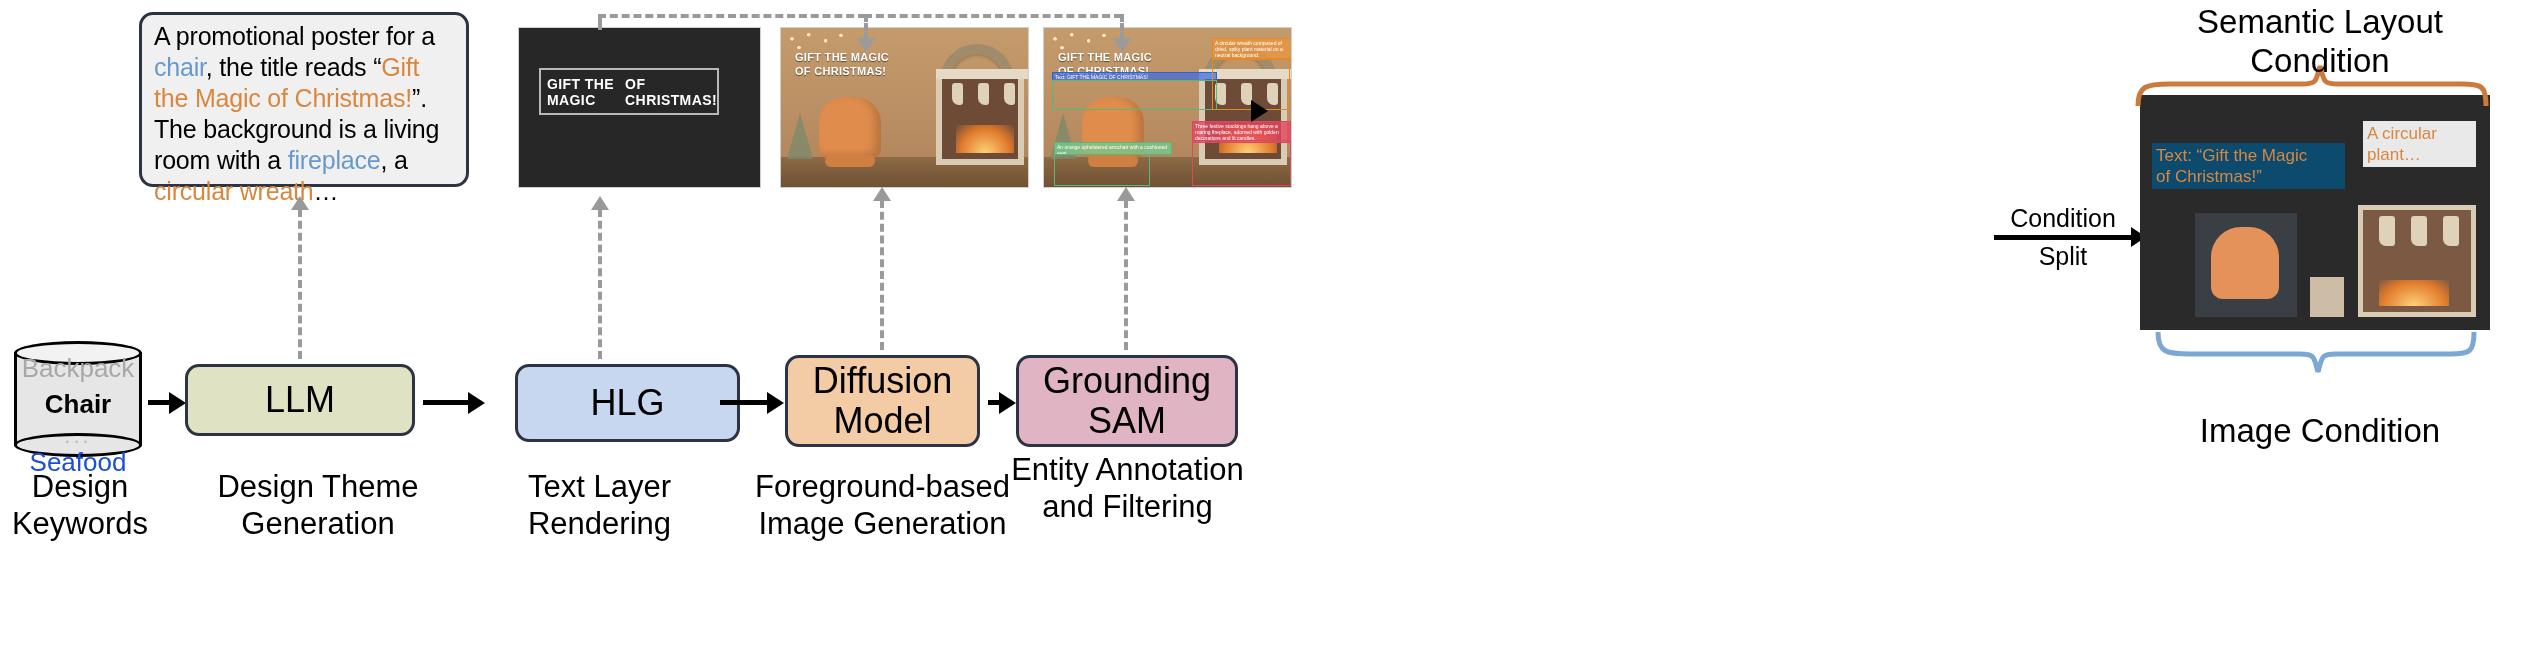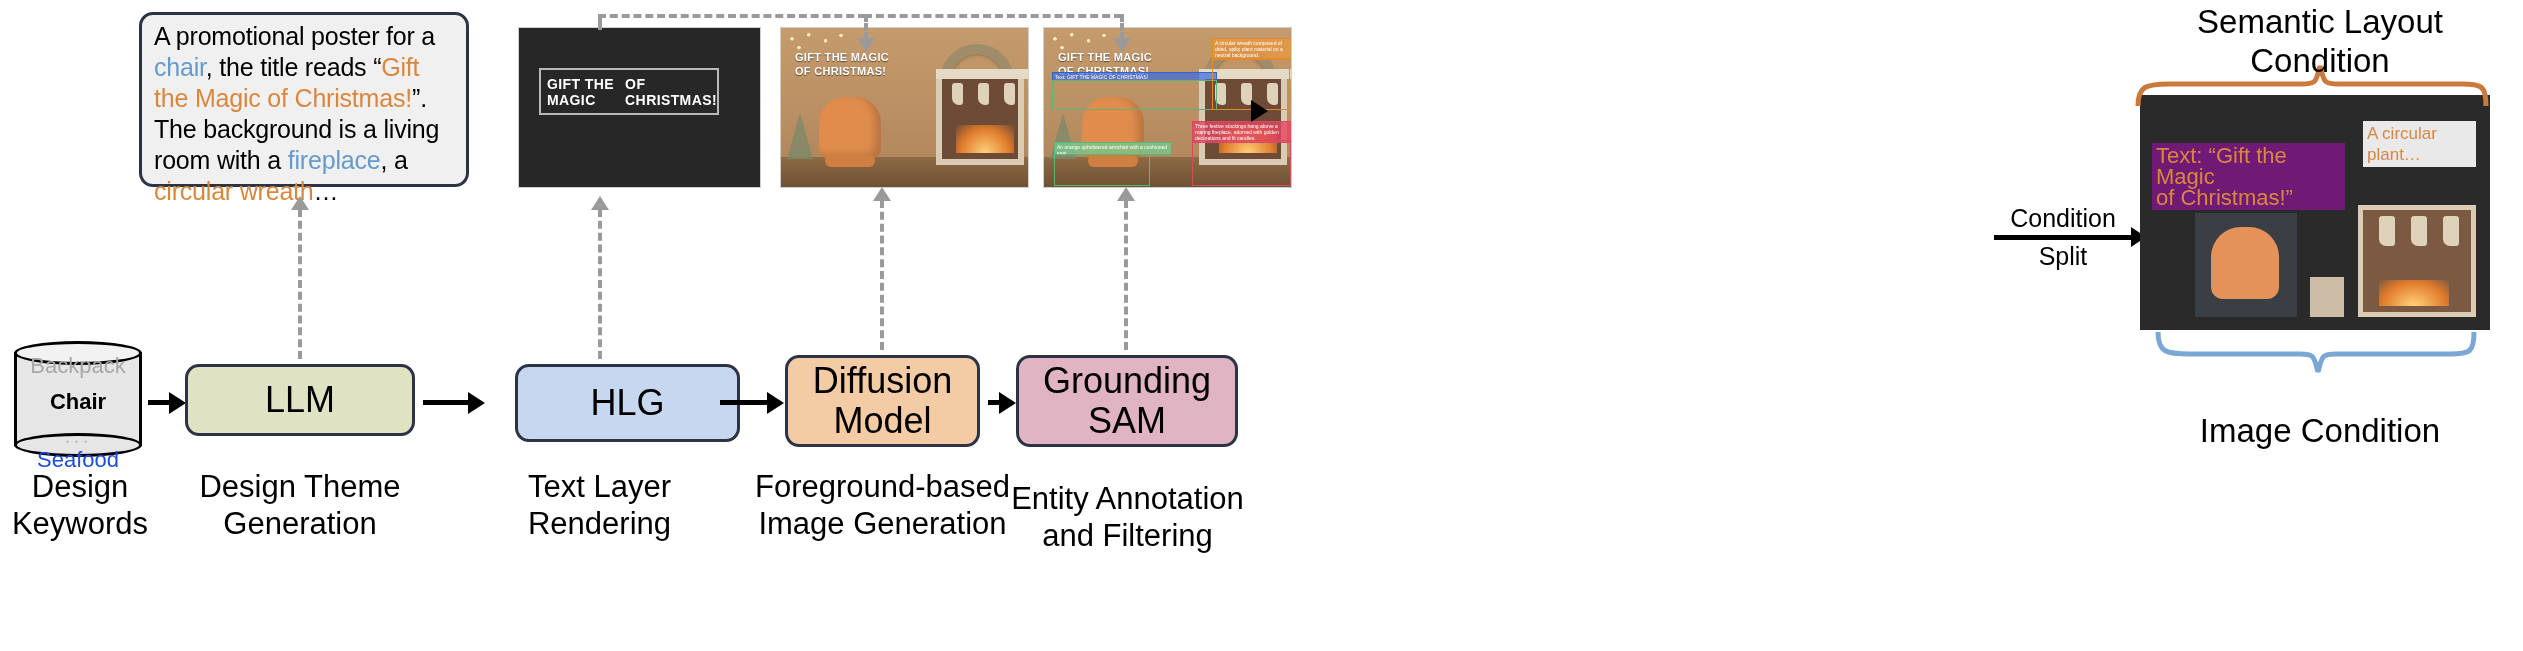--- a/index.html
+++ b/index.html
@@ -98,21 +98,21 @@
 
   
   #cylinder{left:14px;top:341px;width:128px;height:115px;}
   #cylinder .body{position:absolute;left:0;top:11px;width:128px;height:94px;
      background:#e6e6e6;border-left:3px solid #000;border-right:3px solid #000;
      box-sizing:border-box;}
   #cylinder .top{position:absolute;left:0;top:0;width:128px;height:24px;
      background:#f2f2f2;border:3px solid #000;border-radius:50%;box-sizing:border-box;}
   #cylinder .bot{position:absolute;left:0;bottom:-1px;width:128px;height:24px;
      background:#e6e6e6;border:3px solid #000;border-radius:50%;box-sizing:border-box;}
-  #cylinder .kw{position:absolute;width:128px;text-align:center;font-size:22px;}
+  #cylinder .kw{position:absolute;width:128px;text-align:center;font-size:26px;}
   #cylinder .kw.a{top:12px;color:#a8a8a8;}
   #cylinder .kw.b{top:48px;color:#000;font-weight:bold;}
   #cylinder .kw.c{top:82px;color:#bdbdbd;font-size:22px;letter-spacing:3px;}
   #cylinder .kw.d{top:106px;color:#1d4ed8;}
 
   
   .sarrow{position:absolute;height:5px;background:#000;}
   .sarrow:after{content:"";position:absolute;right:-16px;top:-8px;width:0;height:0;
      border-top:11px solid transparent;border-bottom:11px solid transparent;
      border-left:17px solid #000;}
@@ -124,21 +124,21 @@
   #cond-split{left:1988px;top:204px;width:150px;text-align:center;
      font-size:25px;line-height:29px;}
   #cond-split .ar{position:relative;height:5px;background:#000;margin:2px 6px;}
   #cond-split .ar:after{content:"";position:absolute;right:-14px;top:-8px;width:0;height:0;
      border-top:10px solid transparent;border-bottom:10px solid transparent;
      border-left:15px solid #000;}
 
   
   #right-panel{left:2140px;top:95px;width:350px;height:235px;background:#2a2a2a;}
   #right-panel .txt-chip{position:absolute;left:12px;top:48px;width:185px;
-     background:#701a75;color:#d9873f;font-size:22px;line-height:21px;padding:2px 4px;}
+     background:#0c4a6e;color:#d9873f;font-size:17px;line-height:21px;padding:2px 4px;}
   #right-panel .wreath-chip{position:absolute;right:14px;top:26px;width:105px;
      background:#e9e9e9;color:#d9873f;font-size:17px;line-height:21px;padding:2px 4px;}
   #right-panel .chair-crop{position:absolute;left:55px;top:118px;width:102px;height:104px;
      background:#3a3f46;}
   #right-panel .chair-crop .ch{position:absolute;left:16px;top:14px;width:68px;height:72px;
      background:#e5925a;border-radius:30px 30px 12px 12px;}
   #right-panel .fire-crop{position:absolute;right:14px;top:110px;width:118px;height:112px;
      background:#7b5942;border:5px solid #d9cbb4;box-sizing:border-box;}
   #right-panel .fire-crop .fr{position:absolute;left:16px;bottom:6px;width:70px;height:26px;
      background:radial-gradient(ellipse at 50% 100%,#ffd27a,#e07b2c 65%,#7b5942 100%);}
@@ -275,33 +275,33 @@
   <span>
     <span>Grounding</span><br>
     <span>SAM</span>
   </span>
 </div>
 
 <div class="caption abs" style="left:0px;top:468px;width:160px;">
   <span>Design</span><br>
   <span>Keywords</span>
 </div>
-<div class="caption abs" style="left:175px;top:468px;width:250px;">
+<div class="caption abs" style="left:193px;top:468px;width:250px;">
   <span>Design Theme</span><br>
   <span>Generation</span>
 </div>
 <div class="caption abs" style="left:477px;top:468px;width:245px;">
   <span>Text Layer</span><br>
   <span>Rendering</span>
 </div>
 <div class="caption abs" style="left:730px;top:468px;width:305px;">
   <span>Foreground-based</span><br>
   <span>Image Generation</span>
 </div>
-<div class="caption abs" style="left:1000px;top:480px;width:255px;">
+<div class="caption abs" style="left:1000px;top:451px;width:255px;">
   <span>Entity Annotation</span><br>
   <span>and Filtering</span>
 </div>
 
 <div class="sarrow abs" style="left:1252px;top:108px;width:0px;"></div>
 
 <div id="cond-split" class="abs">
   <div>Condition</div>
   <div class="ar"></div>
   <div>Split</div>

